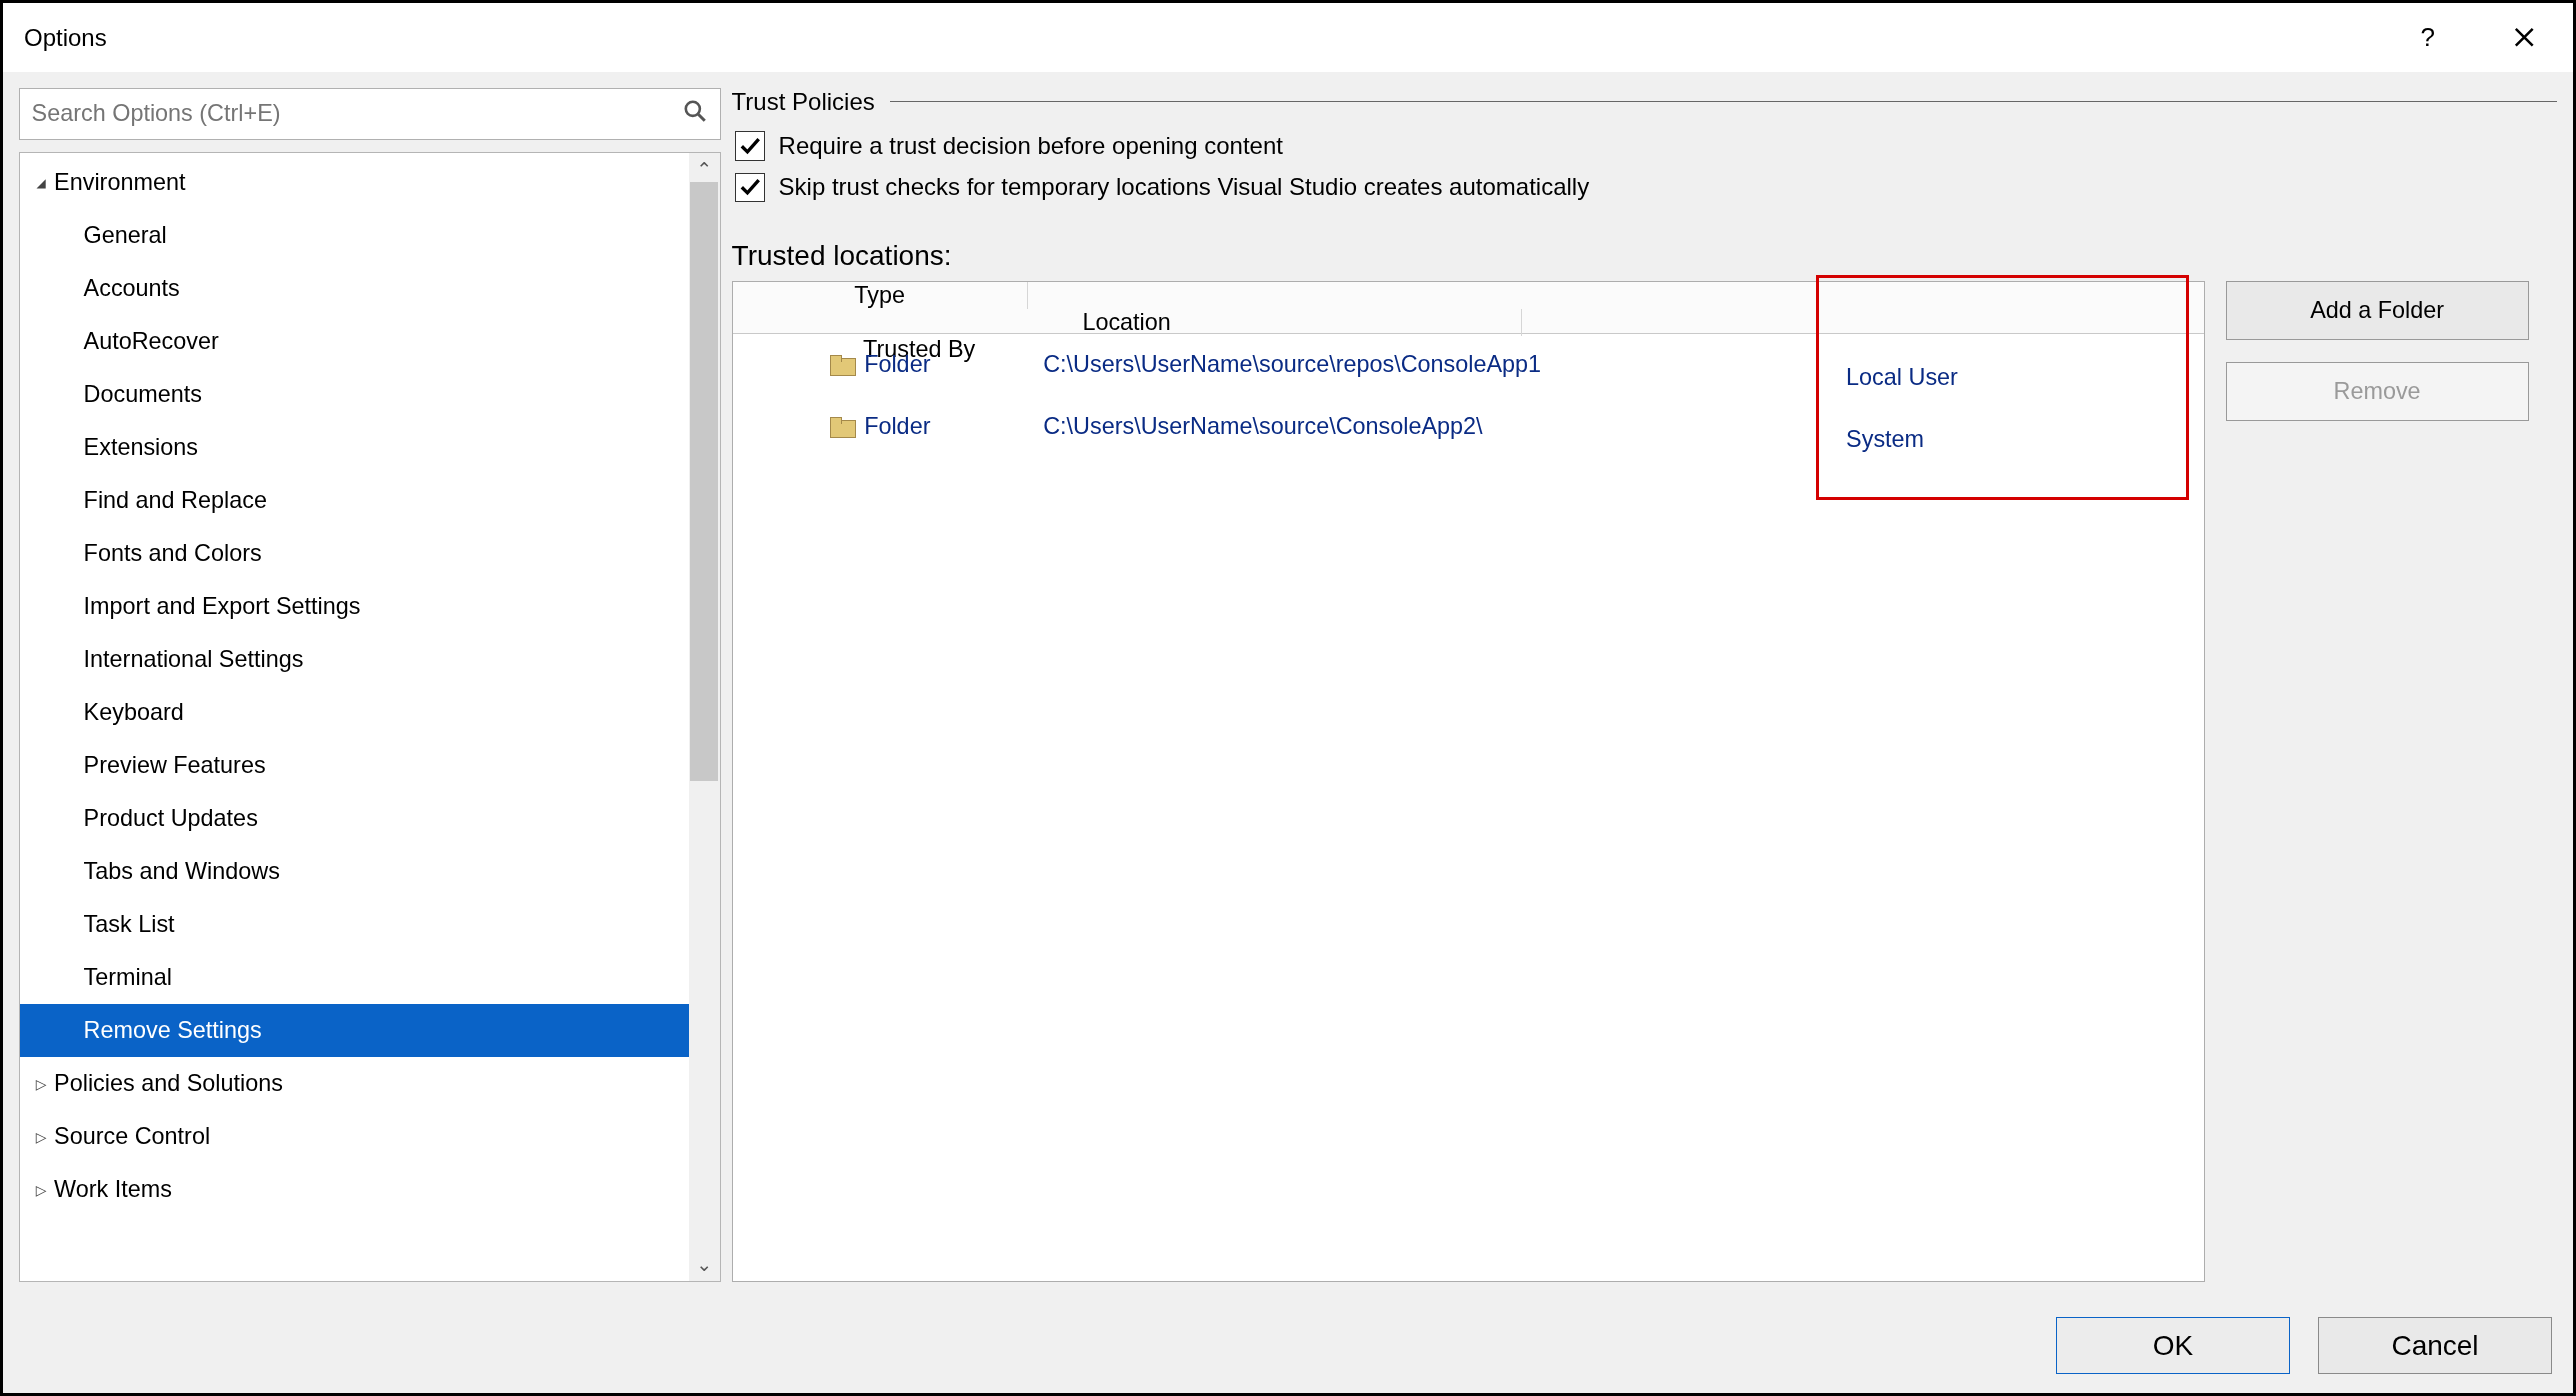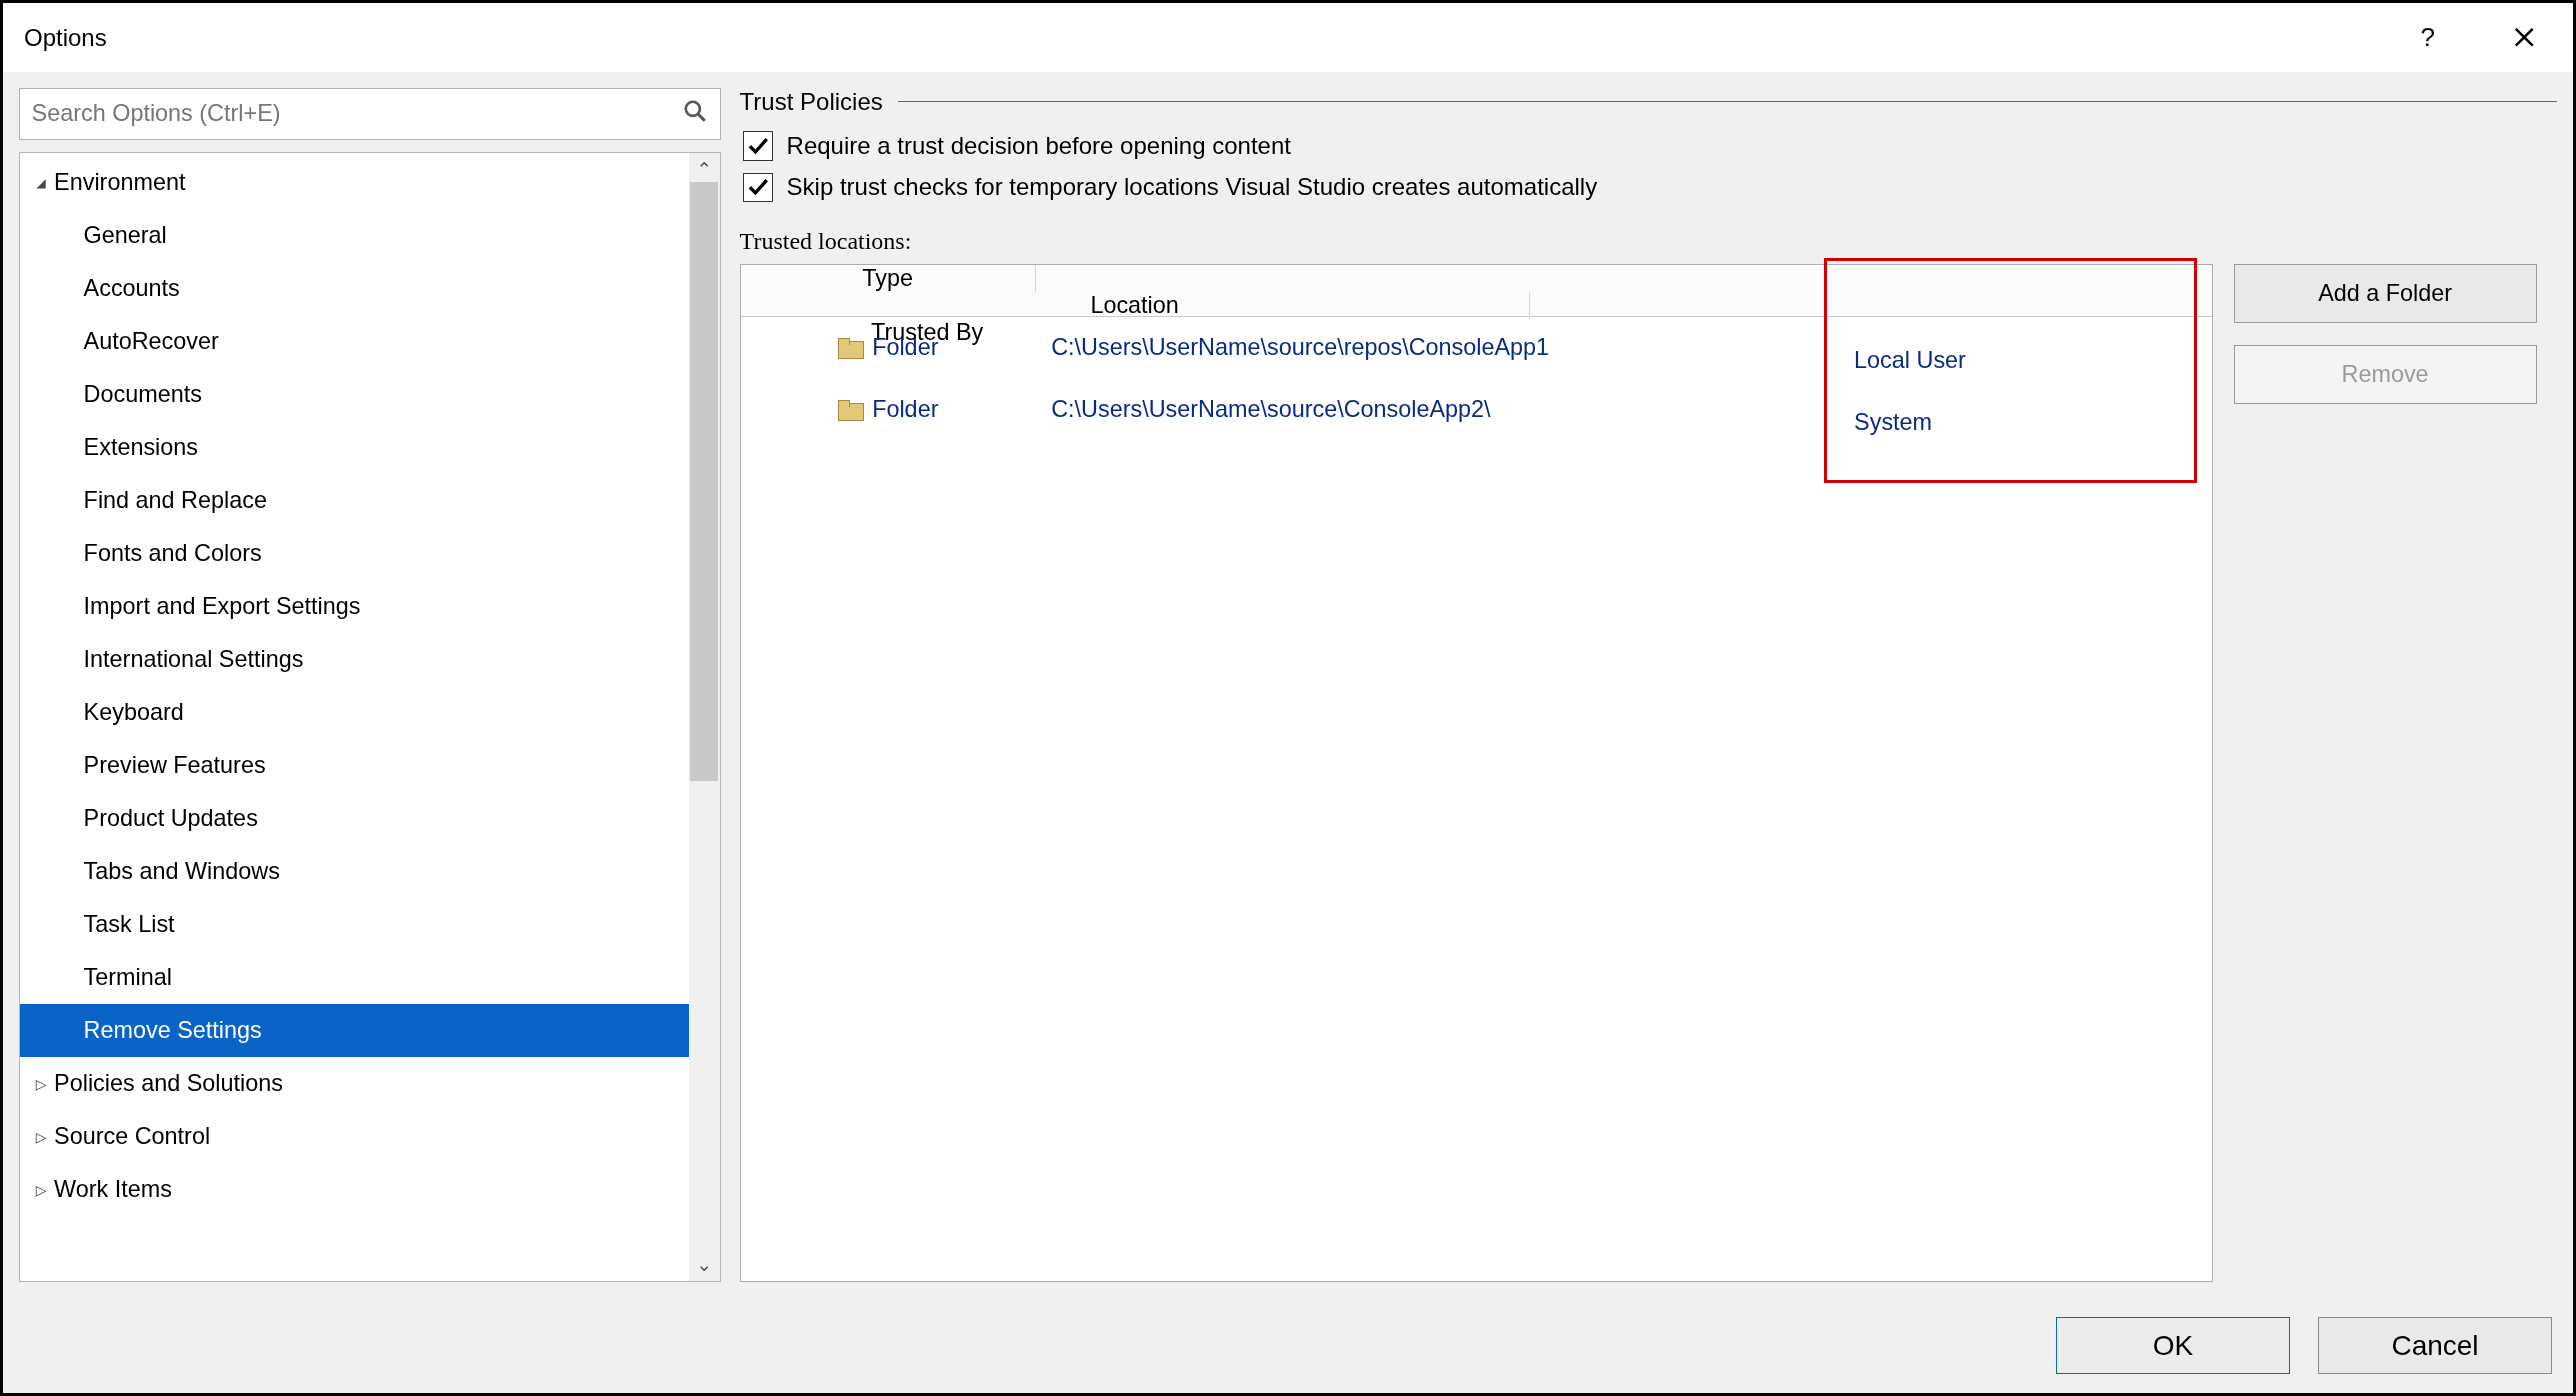--- a/index.html
+++ b/index.html
@@ -36,21 +36,21 @@
     cursor: pointer;
   }
   .titlebar .tb-help { font-size: 26px; margin-right: 35px;}
   .titlebar .tb-close svg { width: 22.5px; height: 22.5px; }
 
   
   .body-area {
     flex: 1;
     display: flex;
     padding: 15.6px 15.6px 15.6px 15.6px;
-    gap: 19px;
+    gap: 11px;
     background: #f0f0f0;
   }
 
   
   .left-col {
     width: 702px;
     display: flex;
     flex-direction: column;
     gap: 12px;
   }
@@ -152,21 +152,21 @@
     padding-left: 3.5px;
   }
   .check-row .cb {
     width: 29.5px; height: 29.5px;
     border: 1.7px solid #333;
     background: #fff;
     display: flex; align-items: center; justify-content: center;
     cursor: pointer;
   }
   .check-row .cb svg { width: 22.5px; height: 22.5px; }
-  .subtitle { font-size: 24px; margin-top: 14px; margin-bottom: 8.7px; font-family: Liberation Serif, serif;}
+  .subtitle { font-size: 28px; margin-top: 26px; margin-bottom: 8.7px;}
 
   .locations-row {
     display: flex;
     gap: 21px;
     flex: 1;
   }
   .grid-wrap {
     width: 1473px;
     border: 0.9px solid #adadad;
     background: #fff;

